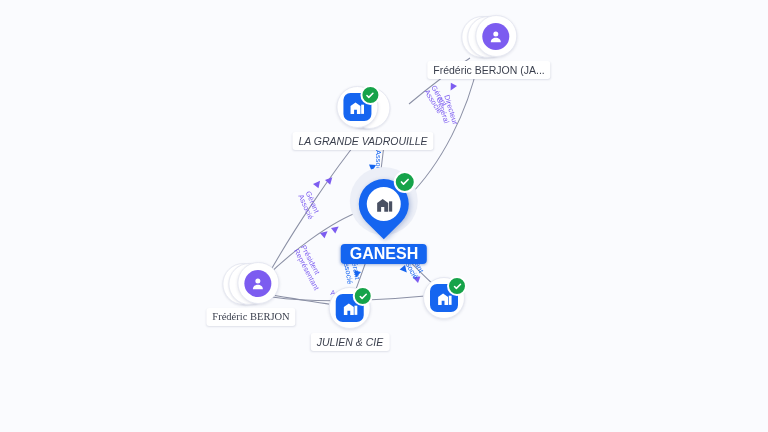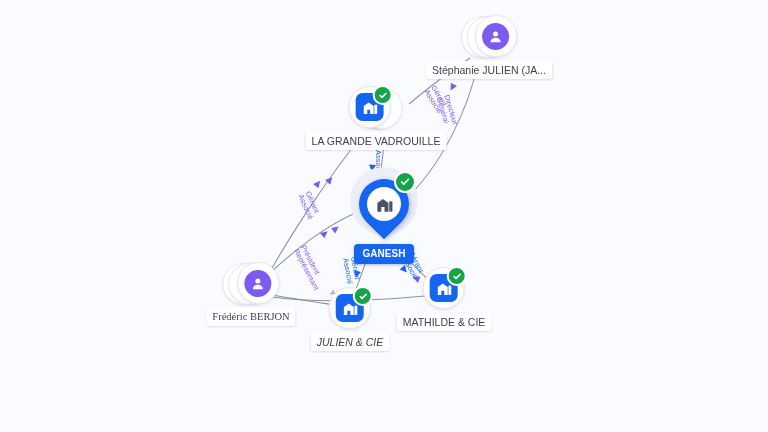--- a/index.html
+++ b/index.html
@@ -136,21 +136,21 @@
     border-radius: 3px;
     white-space: nowrap;
     box-shadow: 0 1px 2px rgba(40,50,90,.13);
   }
   .node-label.focus-label {
     background: #1565f0;
     color: #ffffff;
     font-weight: bold;
     border-radius: 4px;
     padding: 3px 9px;
-    font-size: 10px;
+    font-size: 16px;
     box-shadow: 0 1px 3px rgba(20,60,150,.35);
   }
 
   
   .edge-label {
     position: absolute;
     font-size: 7.4px;
     line-height: 8.4px;
     letter-spacing: .1px;
     white-space: nowrap;
@@ -256,24 +256,24 @@
       <div class="stack" style="width:40px;height:40px;left:8px;top:3px;"></div>
       <div class="person-disc" style="margin-left:14px;">
         <div class="person-circle">
           <svg width="15" height="15" viewBox="0 0 24 24" fill="#ffffff">
             <circle cx="12" cy="8" r="4"></circle>
             <path d="M4 21c0-4.4 3.6-7 8-7s8 2.6 8 7z"></path>
           </svg>
         </div>
       </div>
     </div>
-    <div class="node-label">Stéphanie JULIEN (JA...</div>
-  </div>
-
-  <div class="node" style="left:376px; top:117px;">
+    <div class="node-label">Frédéric BERJON (JA...</div>
+  </div>
+
+  <div class="node" style="left:363px; top:117px;font-style:italic;">
     <div class="node-art company-art">
       <div class="stack" style="width:40px;height:40px;left:9px;top:3px;"></div>
       <div class="stack" style="width:40px;height:40px;left:14px;top:3px;"></div>
       <div class="company-disc" style="margin-right:12px;">
         <div class="company-sq">
           <svg width="17" height="17" viewBox="0 0 24 24" fill="#ffffff">
             <path d="M3 21V10l7-5 7 5v11h-5v-6H8v6z"></path>
             <rect x="18" y="8" width="4" height="13"></rect>
           </svg>
         </div>
@@ -351,16 +351,15 @@
             <rect x="18" y="8" width="4" height="13"></rect>
           </svg>
         </div>
         <div class="badge" style="right:-3px; top:-2px;">
           <svg width="9" height="9" viewBox="0 0 24 24" fill="none" stroke="#ffffff" stroke-width="4" stroke-linecap="round" stroke-linejoin="round">
             <path d="M4 12l5 5L20 6"></path>
           </svg>
         </div>
       </div>
     </div>
-    <div class="node-label">MATHILDE &amp; CIE</div>
   </div>
 
 </div>
 
 </body></html>

